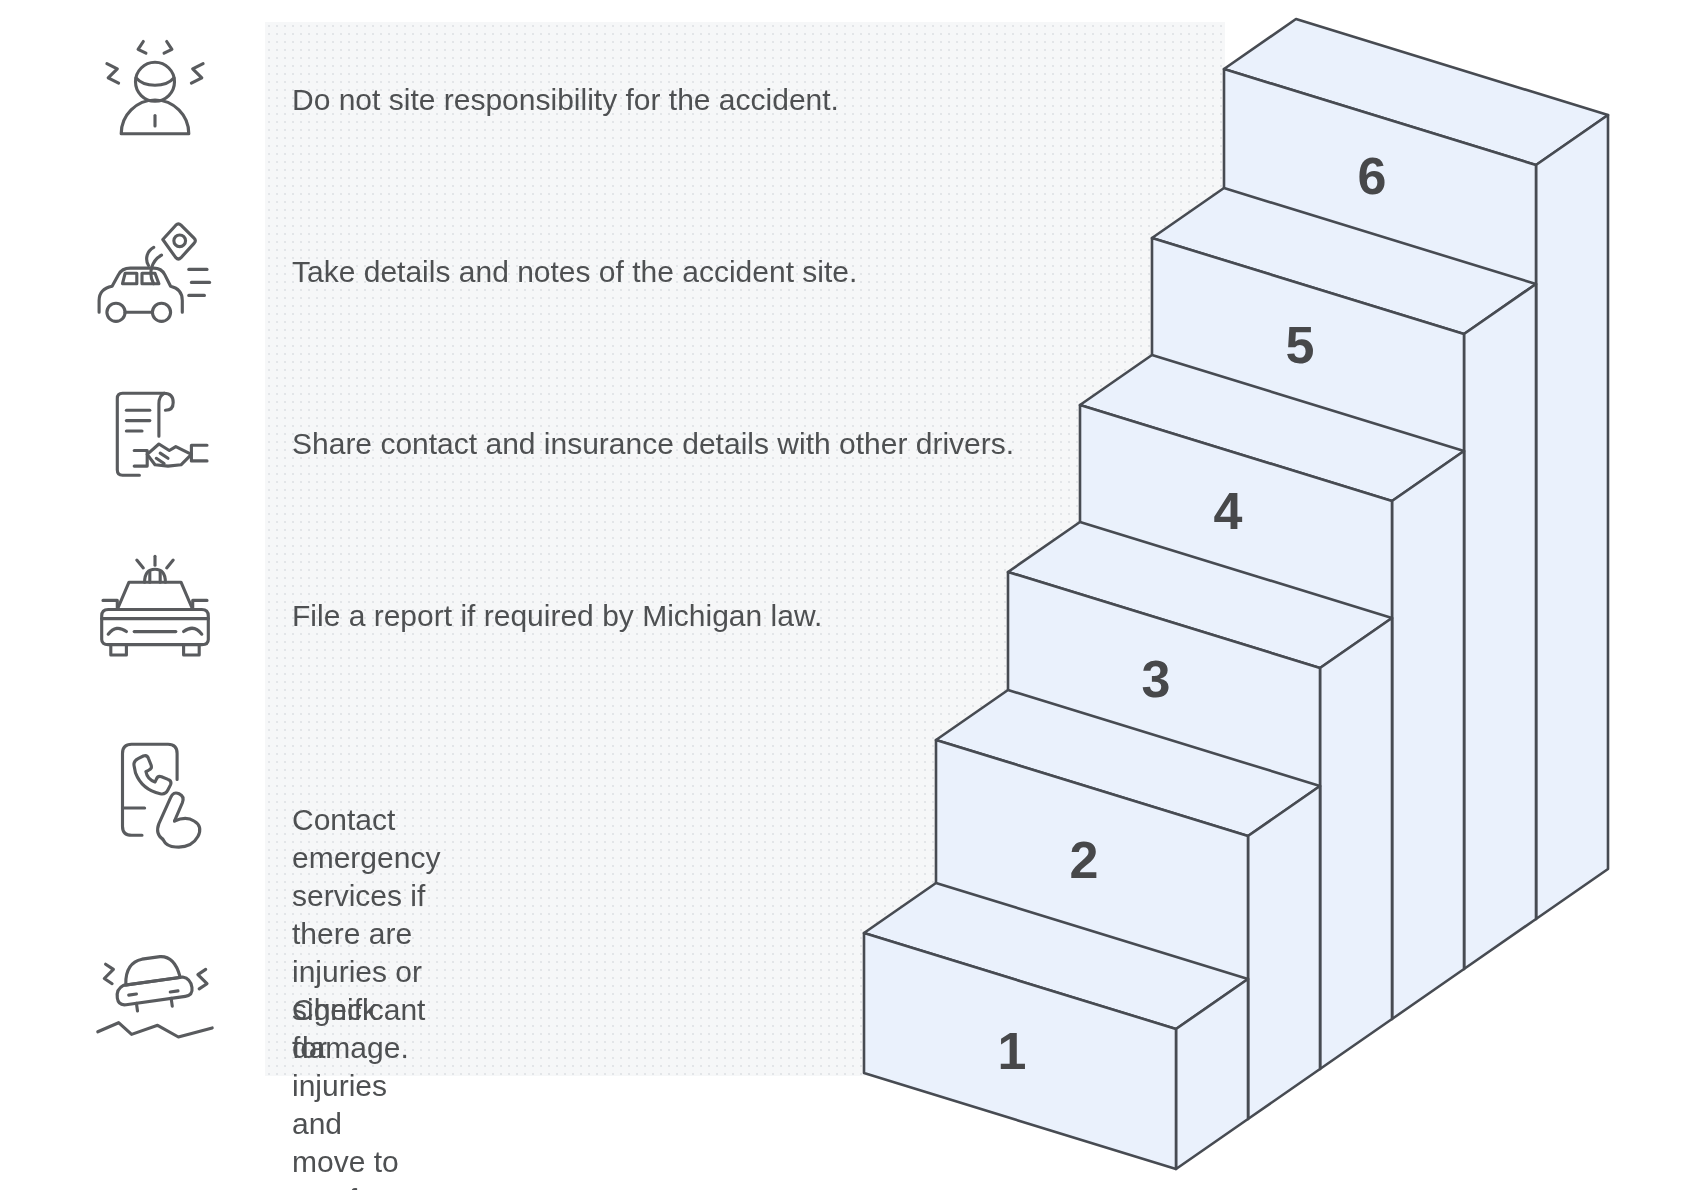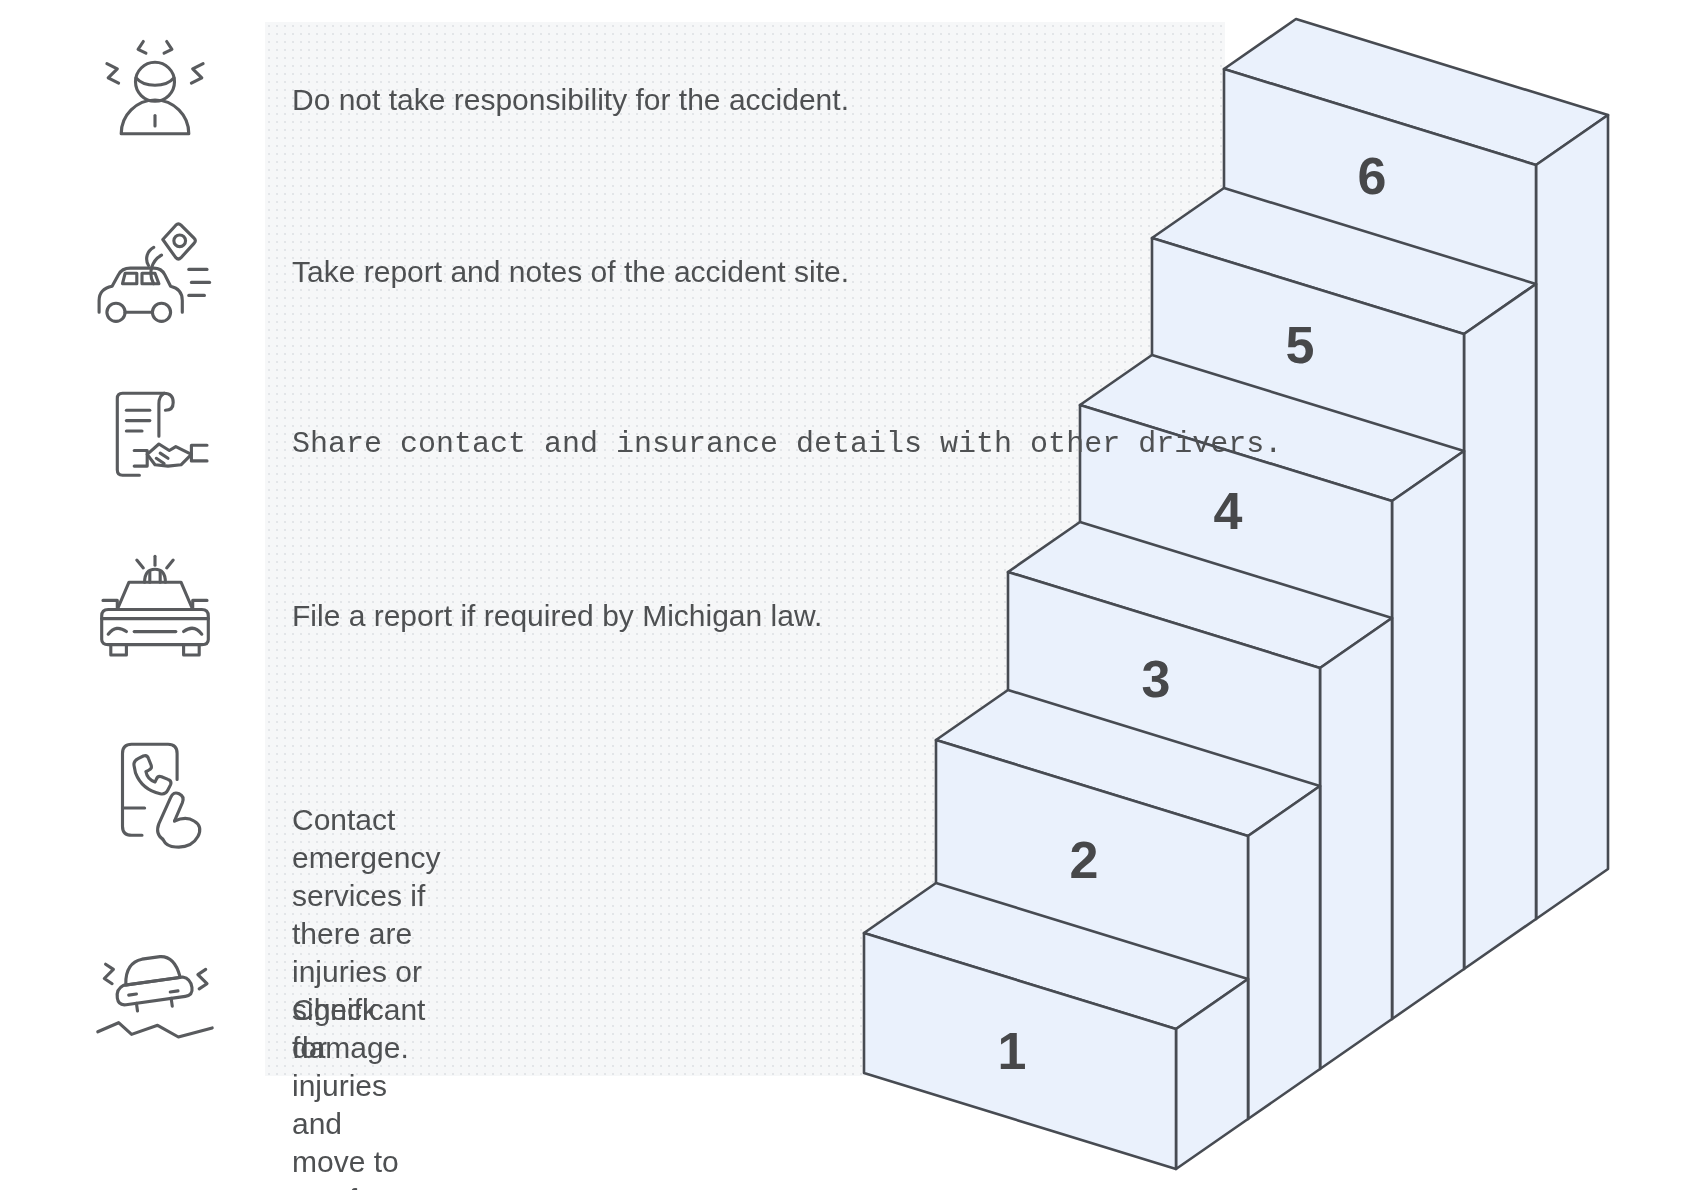--- a/index.html
+++ b/index.html
@@ -37,21 +37,21 @@
   }
   .label{
     position:absolute;left:292px;
     font-size:30px;line-height:38px;color:#4e5052;
     white-space:nowrap;
   }
   .label.wrap{white-space:normal;max-width:620px;margin-top:44px;}
   
   #row-6 .icon{top:35px;}  #row-6 .label{top:81px;}
   #row-5 .icon{top:207px;} #row-5 .label{top:253px;}
-  #row-4 .icon{top:379px;} #row-4 .label{top:425px;font-family:Liberation Mono, monospace;}
+  #row-4 .icon{top:379px;} #row-4 .label{top:425px;}
   #row-3 .icon{top:551px;} #row-3 .label{top:597px;}
   #row-2 .icon{top:730px;} #row-2 .label{top:757px;}
   #row-1 .icon{top:920px;} #row-1 .label{top:947px;}
 </style>
 </head>
 <body>
 
 <div class="panel"></div>
 
 <div class="row" id="row-6">
@@ -60,42 +60,42 @@
       <circle cx="50" cy="36" r="15"></circle>
       <path d="M35.5 33 C 42 40.5, 58 40.5, 64.5 33"></path>
       <path d="M24 76 A 26 26 0 0 1 76 76 Z"></path>
       <line x1="50" y1="62" x2="50" y2="70"></line>
       <polyline points="13,22 21,26 14,33 22,37"></polyline>
       <polyline points="41,5 37,11 43,14"></polyline>
       <polyline points="59,5 63,11 57,14"></polyline>
       <polyline points="87,22 79,26 86,33 78,37"></polyline>
     </svg>
   </div>
-  <div class="label">Do not take responsibility for the accident.</div>
+  <div class="label">Do not site responsibility for the accident.</div>
 </div>
 
 <div class="row" id="row-5">
   <div class="icon">
     <svg viewBox="0 0 100 100">
       <path d="M56 25 L66 14 Q68 12 70 14 L80 24 Q82 26 80 28 L70 39 Q68 41 66 39 Z"></path>
       <circle cx="69" cy="26" r="4.5"></circle>
       <path d="M49 31 a10 10 0 0 0 -4 14"></path>
       <path d="M55 37 a16 16 0 0 0 -6 22"></path>
       <line x1="76" y1="48" x2="90" y2="48"></line>
       <line x1="78" y1="58" x2="92" y2="58"></line>
       <line x1="76" y1="68" x2="88" y2="68"></line>
       <path d="M7 81 V72 Q7 63 17 61 L22 52 Q24.5 47 31 47 H49 Q55 47 57.5 52 L62 61 Q71 63 71 72 V81"></path>
       <path d="M27 51 L25 59 H36 V51 Z"></path>
       <path d="M40 51 V59 H53 L50 51 Z"></path>
       <circle cx="20" cy="81" r="7"></circle>
       <circle cx="55" cy="81" r="7"></circle>
       <line x1="27" y1="81" x2="48" y2="81"></line>
     </svg>
   </div>
-  <div class="label">Take report and notes of the accident site.</div>
+  <div class="label">Take details and notes of the accident site.</div>
 </div>
 
 <div class="row" id="row-4">
   <div class="icon">
     <svg viewBox="0 0 100 100">
       <path d="M57 11 H25 Q21 11 21 15 V70 Q21 74 25 74 H38"></path>
       <path d="M57 11 Q64 11 64 18 Q64 24 58 24"></path>
       <path d="M57 11 Q53 13 53 19 V44"></path>
       <line x1="28" y1="24" x2="46" y2="24"></line>
       <line x1="28" y1="32" x2="46" y2="32"></line>

